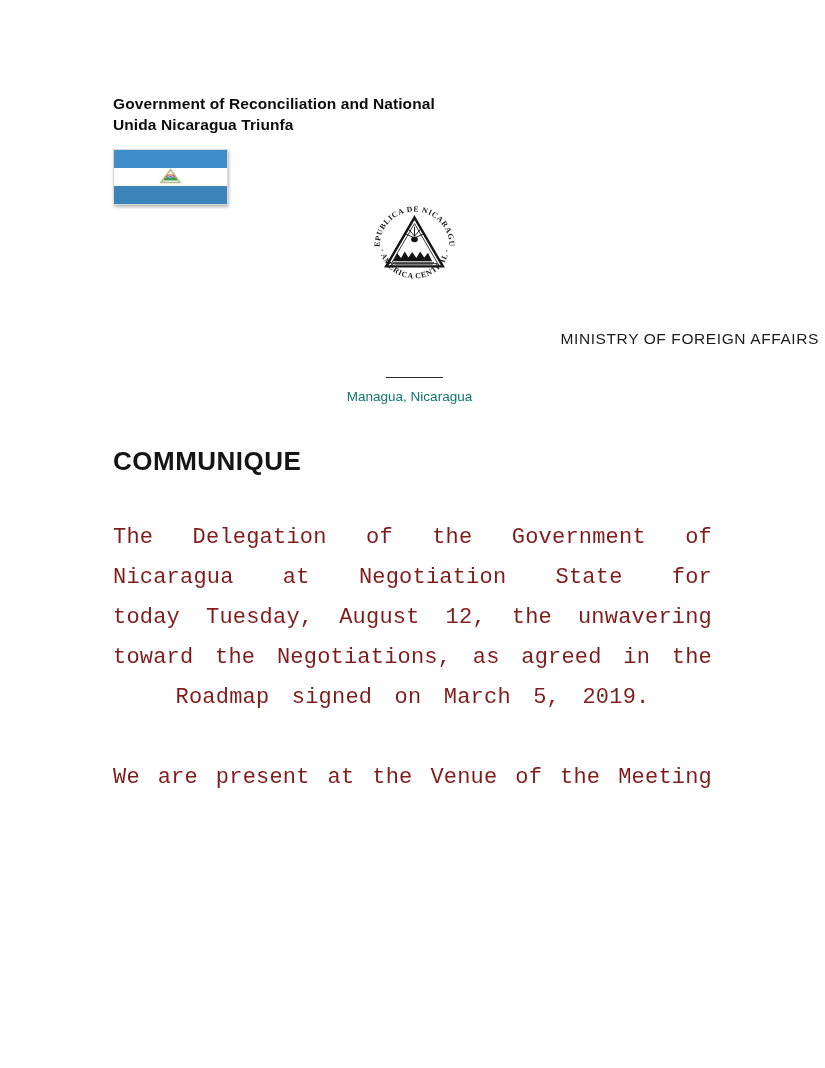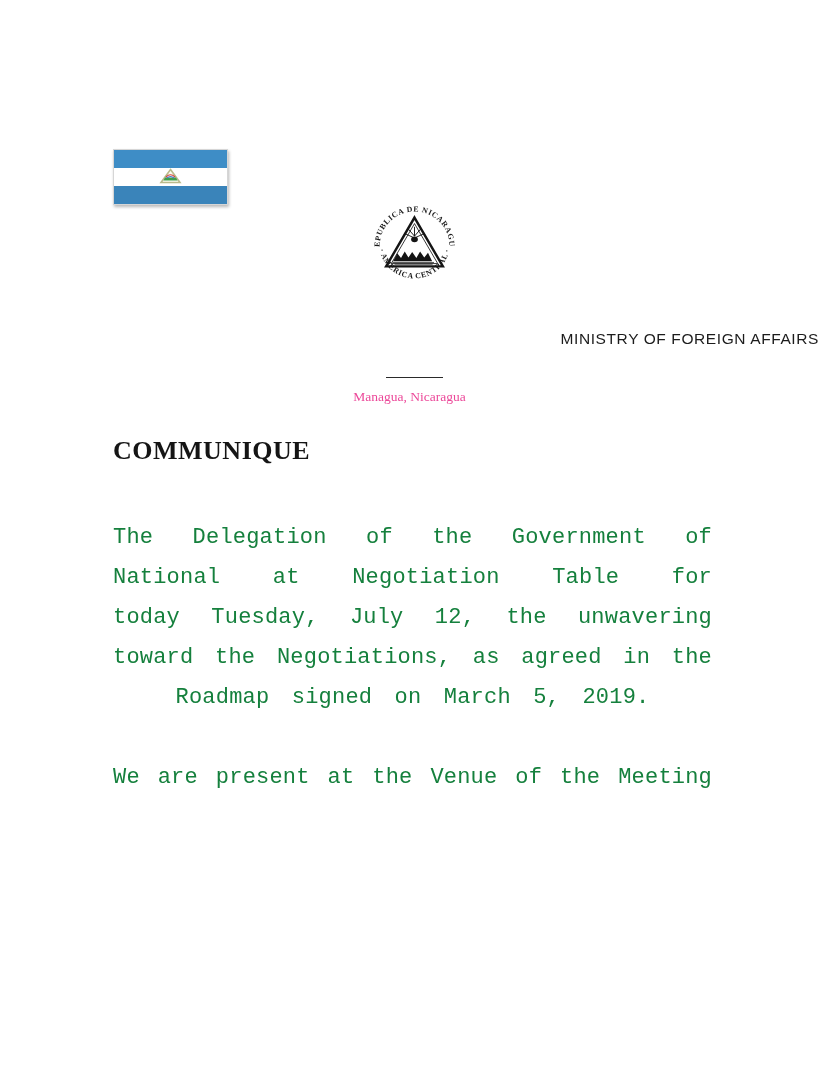--- a/index.html
+++ b/index.html
@@ -26,44 +26,48 @@
   .ministry-name{
     position:absolute;left:0;top:330px;width:819px;
     text-align:right;font-size:15.5px;letter-spacing:0.6px;color:#1c1c1c;
   }
   .divider{
     position:absolute;left:386px;top:377px;width:57px;height:0;
     border-top:1.4px solid #2a2a2a;
   }
   .location{
     position:absolute;left:0;top:389px;width:819px;
-    text-align:center;font-size:13.5px;color:#ec4899;font-family:Liberation Serif, serif;
+    text-align:center;font-size:13.5px;color:#0f766e;
   }
   
   .doc-title{
-    position:absolute;left:113px;top:436px;
-    font-family:Liberation Serif, serif;font-weight:bold;
+    position:absolute;left:113px;top:446px;
+    font-family:Liberation Sans, sans-serif;font-weight:bold;
     font-size:26px;letter-spacing:0.5px;color:#151515;
   }
   .doc-body{
     position:absolute;left:113px;top:518px;width:599px;
     font-family:"Liberation Mono",monospace;
     font-size:22px;line-height:40px;letter-spacing:0.2px;
-    color:#15803d;
+    color:#7f1d1d;
   }
   .para{margin:0 0 40px 0;}
   .line{height:40px;white-space:normal;}
   .line-just{text-align:justify;text-align-last:justify;}
   .line-left{text-align:center;word-spacing:9px;}
 </style>
 </head>
 <body>
 
 <div class="page">
 
+  <div class="header-block">
+    <div>Government of Reconciliation and National</div>
+    <div>Unida Nicaragua Triunfa</div>
+  </div>
 
   <div class="flag">
     <svg width="113" height="54" viewBox="0 0 113 54">
       <rect x="0" y="0" width="113" height="18" fill="#3e8dc6"></rect>
       <rect x="0" y="18" width="113" height="18" fill="#ffffff"></rect>
       <rect x="0" y="36" width="113" height="18" fill="#3a84ba"></rect>
 
       <g>
         <path d="M56.5 19.5 L66 32.5 L47 32.5 Z" fill="#fdfdf2" stroke="#b9ba8c" stroke-width="1.6"></path>
         <path d="M49.5 30.5 L63.5 30.5 L62 27.5 L51 27.5 Z" fill="#3fa04a"></path>
@@ -110,22 +114,22 @@
 
   <div class="ministry-name">MINISTRY OF FOREIGN AFFAIRS</div>
   <div class="divider"></div>
   <div class="location">Managua, Nicaragua</div>
 
   <div class="doc-title">COMMUNIQUE</div>
 
   <div class="doc-body">
       <div class="para">
         <div class="line line-just">The Delegation of the Government of</div>
-        <div class="line line-just">National at Negotiation Table for</div>
-        <div class="line line-just">today Tuesday, July 12, the unwavering</div>
+        <div class="line line-just">Nicaragua at Negotiation State for</div>
+        <div class="line line-just">today Tuesday, August 12, the unwavering</div>
         <div class="line line-just">toward the Negotiations, as agreed in the</div>
         <div class="line line-left">Roadmap signed on March 5, 2019.</div>
       </div>
       <div class="para">
         <div class="line line-just">We are present at the Venue of the Meeting</div>
       </div>
     </div>
 
 </div>
 

